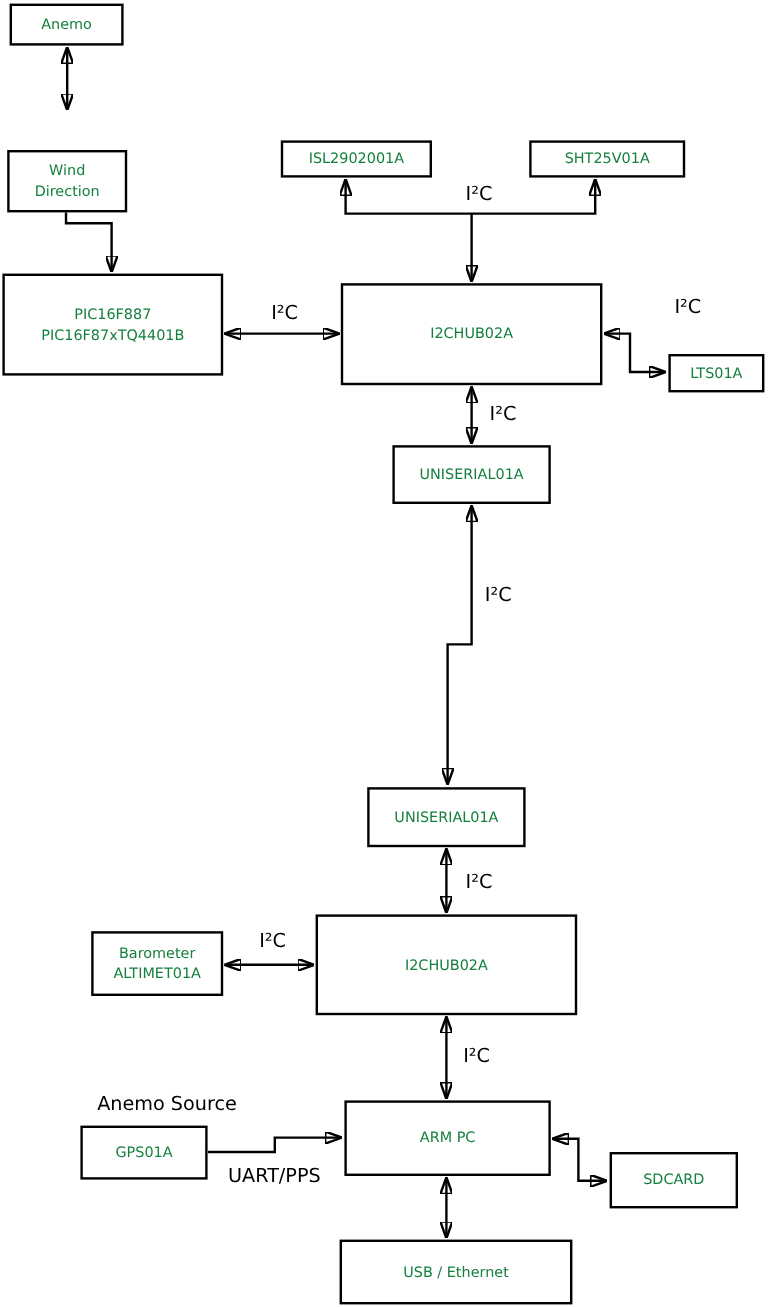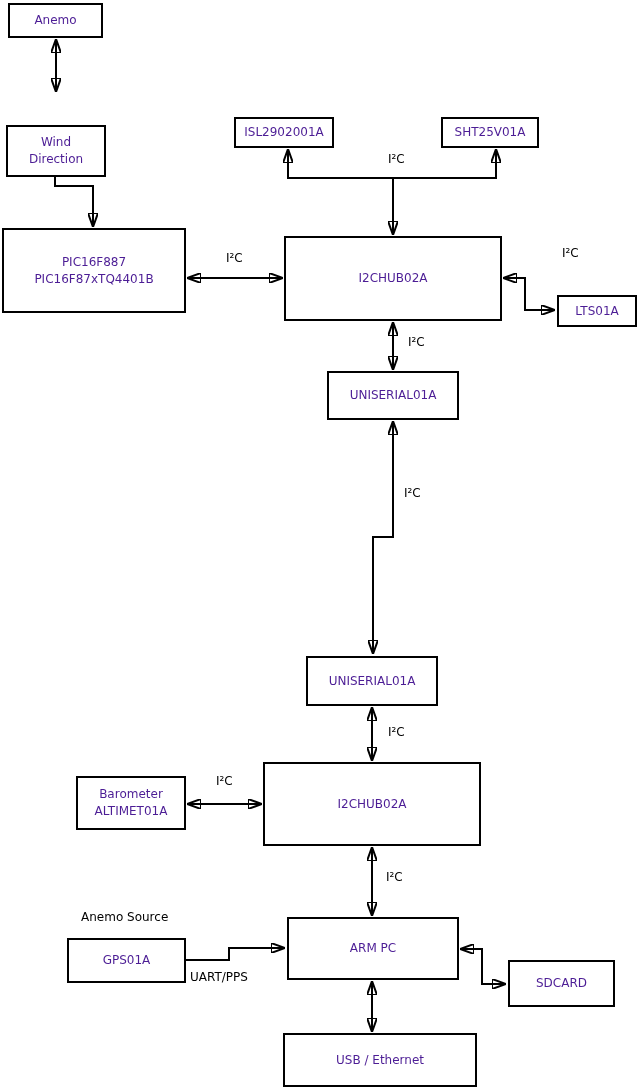--- a/index.html
+++ b/index.html
@@ -31,26 +31,26 @@
     position: absolute;
     box-sizing: border-box;
     border: 2px solid #000000;
     background: #ffffff;
     display: flex;
     align-items: center;
     justify-content: center;
     text-align: center;
     font-size: 12px;
     line-height: 1.4;
-    color: #4c1d95;
+    color: #15803d;
     white-space: pre-line;
   }
   .edge-label {
     position: absolute;
-    font-size: 12px;
+    font-size: 16px;
     color: #000000;
     white-space: nowrap;
   }
 </style>
 </head>
 <body>
 
 <div class="canvas">
 
   <svg class="connectors" width="640" height="1089" viewBox="0 0 640 1089" xmlns="http://www.w3.org/2000/svg">
@@ -76,40 +76,40 @@
   </svg>
 
   <div class="node" style="left:8px; top:3px; width:95px; height:35px;">Anemo</div>
 
   <div class="node" style="left:6px; top:93px; width:100px; height:52px;margin-top:32px;">Wind
 Direction</div>
 
   <div class="node" style="left:2px; top:228px; width:184px; height:85px;">PIC16F887
 PIC16F87xTQ4401B</div>
 
-  <div class="node" style="left:234px; top:117px; width:100px; height:31px;">ISL2902001A</div>
+  <div class="node" style="left:234px; top:117px; width:126px; height:31px;">ISL2902001A</div>
 
-  <div class="node" style="left:441px; top:117px; width:98px; height:31px;text-align:right;">SHT25V01A</div>
+  <div class="node" style="left:441px; top:117px; width:130px; height:31px;text-align:right;">SHT25V01A</div>
 
   <div class="node" style="left:284px; top:236px; width:218px; height:85px;">I2CHUB02A</div>
 
   <div class="node" style="left:557px; top:295px; width:80px; height:32px;">LTS01A</div>
 
   <div class="node" style="left:327px; top:371px; width:132px; height:49px;">UNISERIAL01A</div>
 
   <div class="node" style="left:306px; top:656px; width:132px; height:50px;">UNISERIAL01A</div>
 
   <div class="node" style="left:263px; top:762px; width:218px; height:84px;">I2CHUB02A</div>
 
   <div class="node" style="left:76px; top:776px; width:110px; height:54px;">Barometer
 ALTIMET01A</div>
 
   <div class="node" style="left:287px; top:917px; width:172px; height:63px;">ARM PC</div>
 
-  <div class="node" style="left:67px; top:938px; width:119px; height:45px;">GPS01A</div>
+  <div class="node" style="left:67px; top:938px; width:106px; height:45px;">GPS01A</div>
 
   <div class="node" style="left:508px; top:960px; width:107px; height:47px;">SDCARD</div>
 
   <div class="node" style="left:283px; top:1033px; width:194px; height:54px;">USB / Ethernet</div>
 
   <div class="edge-label" style="left:388px; top:152px;">I²C</div>
 
   <div class="edge-label" style="left:562px; top:246px;">I²C</div>
 
   <div class="edge-label" style="left:226px; top:251px;">I²C</div>

